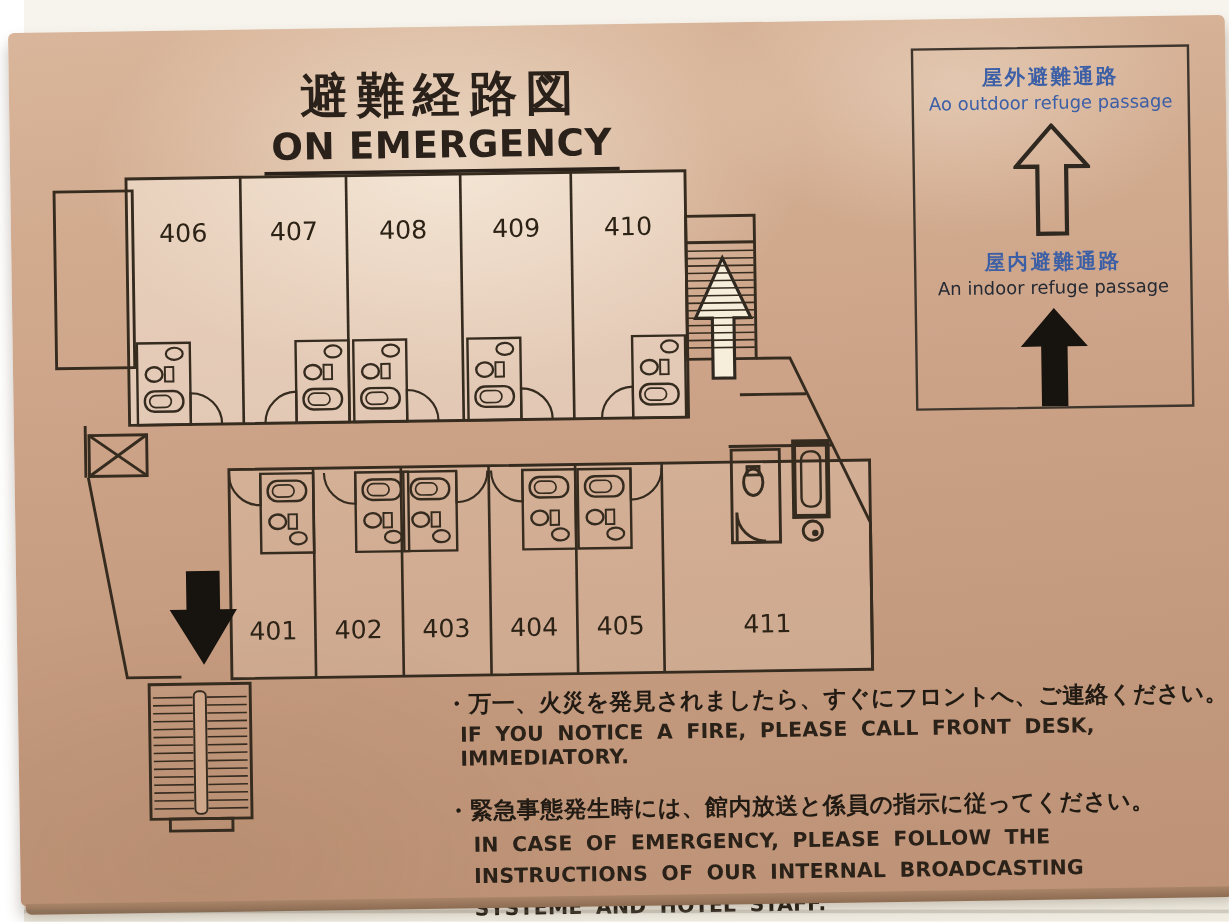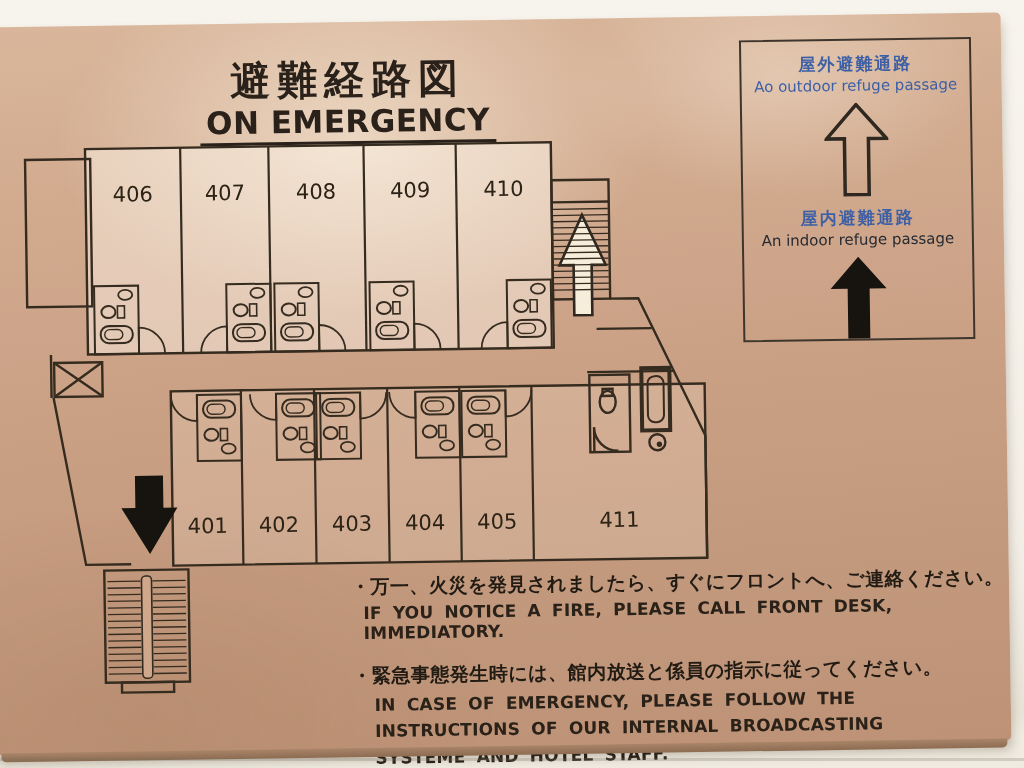--- a/index.html
+++ b/index.html
@@ -1,19 +1,20 @@
 <!DOCTYPE html>
 <html><head>
 <meta charset="utf-8">
 <style>
   html,body{margin:0;padding:0;width:1024px;height:768px;overflow:hidden;
     font-family:"DejaVu Sans","Liberation Sans",sans-serif;}
   .wall{position:absolute;inset:0;
     background:
       linear-gradient(180deg,#f7f4ed 0%,#f3efe7 70%,#e9e4d8 93%,#f1ede3 96%,#efebe0 100%);
+    margin-left: 20px;
   }
   .wall::after{content:"";position:absolute;left:0;right:0;top:758px;height:3px;
     background:rgba(120,110,95,0.25);}
   .sign{position:absolute;left:-8px;top:20px;width:1014px;height:728px;
     transform:rotate(-0.85deg);transform-origin:50% 50%;
     background:linear-gradient(176deg,#d9b69b 0%,#d2ab8f 22%,#cba186 48%,#c3997d 75%,#bd9276 100%);
     border-radius:5px;
     box-shadow:0 9px 12px rgba(90,70,50,0.35);
   }
   .sign::before{content:"";position:absolute;inset:0;border-radius:5px;pointer-events:none;

